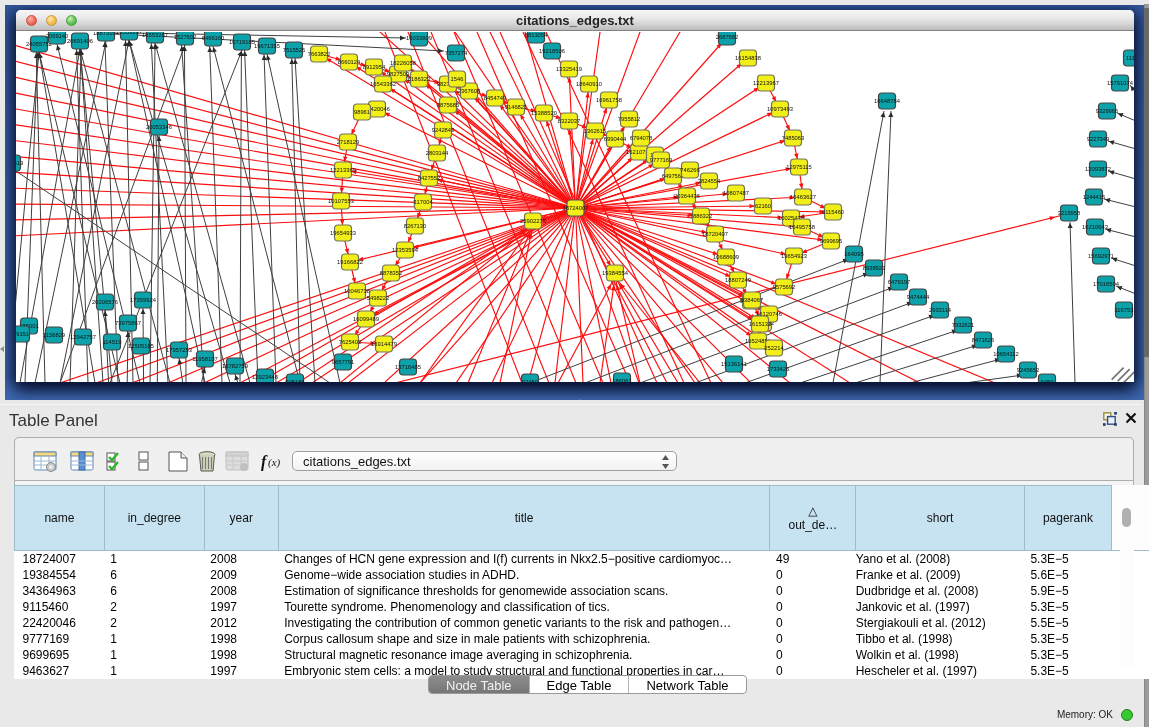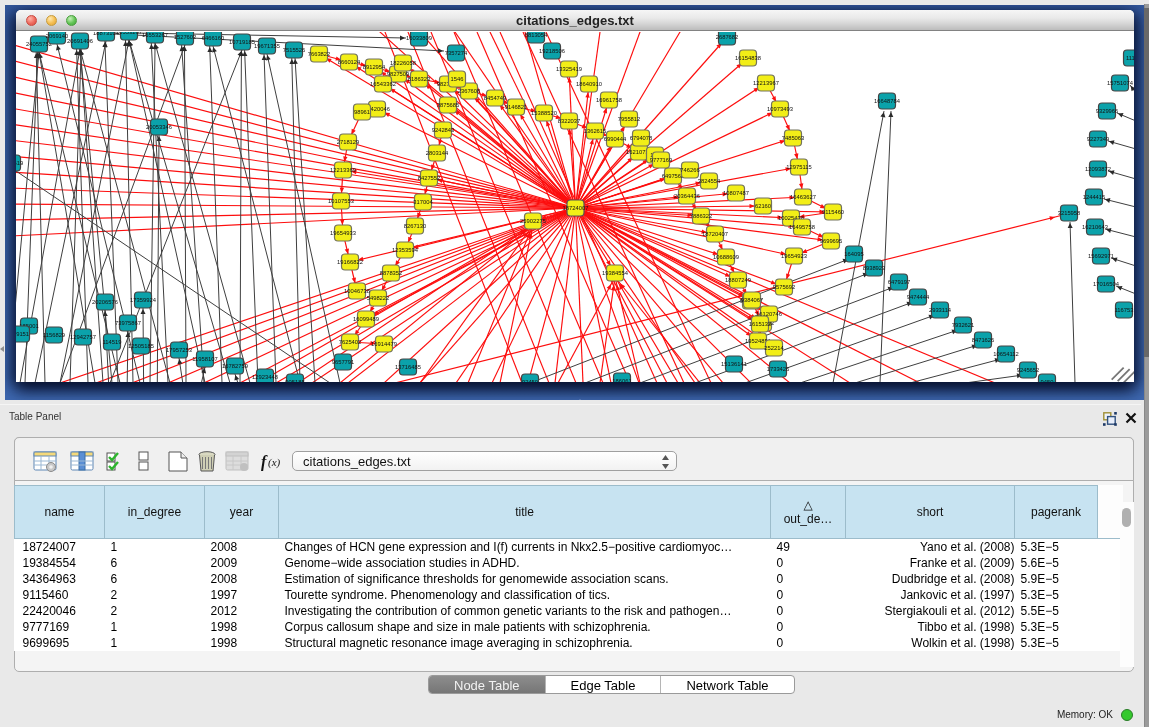--- a/index.html
+++ b/index.html
@@ -7,30 +7,30 @@
  box-shadow:0 8px 16px 1px rgba(5,13,40,.88), 6px 2px 12px rgba(5,13,40,.42), -6px 2px 12px rgba(5,13,40,.42);background:#fff}
 .tbar{height:21px;border-radius:5px 5px 0 0;background:linear-gradient(#f6f6f6,#e9e9e9 40%,#d4d4d4 70%,#bcbcbc);
  border-bottom:1px solid #828282;position:relative}
 .tbar .title{position:absolute;left:0;right:0;top:3px;text-align:center;font-size:13px;font-weight:bold;color:#222}
 .light{position:absolute;top:5px;width:11px;height:11px;border-radius:50%}
 .canvas{position:absolute;left:0;top:22px;width:1118px;height:350px;background:#fff;overflow:hidden}
 .handle{position:absolute;left:570px;top:394px;width:10px;height:5px;color:#9ab0d6;font-size:8px;line-height:4px;text-align:center}
 .rstrip{position:absolute;left:1144px;top:4px;width:5px;height:723px;background:#9b9b9b;border-left:1px solid #888}
 .rthumb{position:absolute;left:1144px;top:8px;width:5px;height:349px;background:#686868}
 .tph{position:absolute;left:0;top:404px;width:1141px;height:27px;background:#e9e9e9;border-top:1px solid #f5f5f5}
-.tph .t{position:absolute;left:9px;top:6px;font-size:10px;color:#333}
+.tph .t{position:absolute;left:9px;top:6px;font-size:17px;color:#333}
 .panel{position:absolute;left:14px;top:437px;width:1120px;height:235px;background:#f4f4f4;border:1px solid #aeaeae;border-radius:5px}
 table{border-collapse:collapse;table-layout:fixed;position:absolute;left:14px;top:485px;font-size:12px;background:#fff}
-th{background:#c7e3f1;border:1px solid #9cbccb;font-weight:normal;font-size:12px;height:20px;padding:12px;color:#111}
+th{background:#c7e3f1;border:1px solid #9cbccb;font-weight:normal;font-size:12px;height:20px;padding:18px;color:#111}
 td{height:16px;padding:0 0 0 6px;white-space:nowrap;overflow:hidden;border:none;color:#000}
-td.c5{text-align:right;padding:0}
+td.c5{text-align:left;padding:0}
 td.c0{padding-left:8px}
 tr{height:16px}
 .tabs{position:absolute;left:428px;top:675px;height:19px;display:flex;border:1px solid #9a9a9a;border-radius:4px;overflow:hidden;font-size:13px;background:#fff}
-.tabs div{padding:1px 25px 0;line-height:17px}
+.tabs div{padding:1px 17px 0;line-height:17px}
 .tabs .sel{background:linear-gradient(#8d8d8d,#767676);color:#f2f2f2}
 .tabs .sep{width:1px;padding:0;background:#b5b5b5}
 .status{position:absolute;right:36px;top:709px;font-size:10px;color:#222}
 .dot{position:absolute;left:1121px;top:709px;width:12px;height:12px;border-radius:50%;background:#35c92e;border:1px solid #2a7c28}
 .ltri{position:absolute;left:0;top:346px;width:0;height:0;border-top:3.5px solid transparent;border-bottom:3.5px solid transparent;border-right:4.5px solid #8f8f8f}
 </style></head><body>
 <div class="netbg">
  <div class="win">
   <div class="tbar">
     <div class="light" style="left:10px;background:radial-gradient(circle at 35% 30%,#ffb3a8,#ee6a5e 55%,#d24b3f);border:1px solid #c94a40"></div>
@@ -1194,20 +1194,30 @@
       <tr>
         <td class="c0">9699695</td>
         <td class="c1">1</td>
         <td class="c2">1998</td>
         <td class="c3">Structural magnetic resonance image averaging in schizophrenia.</td>
         <td class="c4">0</td>
         <td class="c5">Wolkin et al. (1998)</td>
         <td class="c6">5.3E−5</td>
         <td class="c7"></td>
       </tr>
+      <tr>
+        <td class="c0">9463627</td>
+        <td class="c1">1</td>
+        <td class="c2">1997</td>
+        <td class="c3">Embryonic stem cells: a model to study structural and functional properties in car…</td>
+        <td class="c4">0</td>
+        <td class="c5">Hescheler et al. (1997)</td>
+        <td class="c6">5.3E−5</td>
+        <td class="c7"></td>
+      </tr>
 </tbody>
   </table>
 <div style="position:absolute;left:1120px;top:502px;width:14px;height:165px;background:#fdfdfd"></div>
 <div style="position:absolute;left:1122px;top:508px;width:9px;height:19px;background:#b0b0b0;border-radius:5px"></div>
 <div class="tabs">
     <div class="sel">Node Table</div>
     <div class="sep"></div>
     <div>Edge Table</div>
     <div class="sep"></div>
     <div>Network Table</div>

